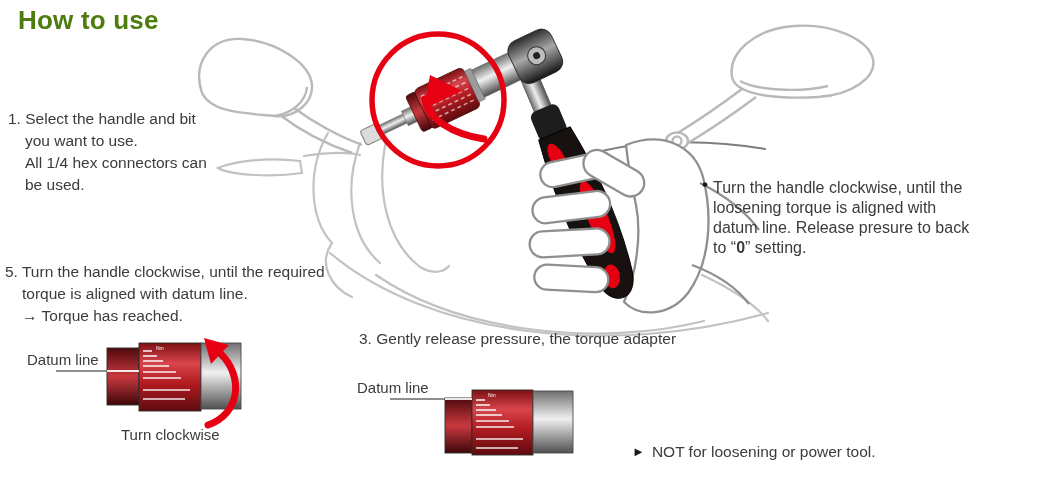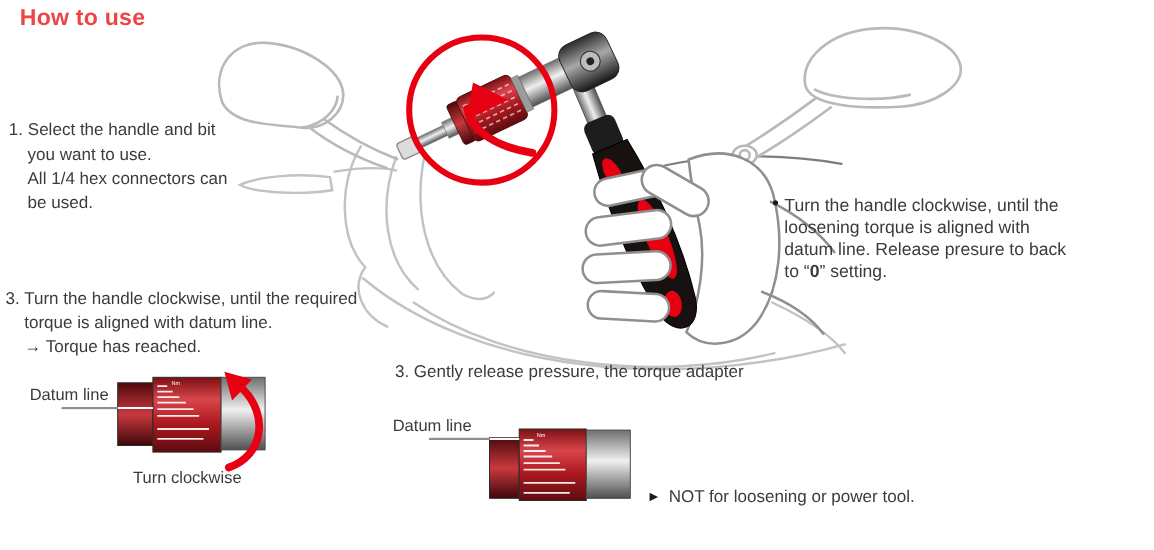--- a/index.html
+++ b/index.html
@@ -2,39 +2,39 @@
 <html><head>
 <meta charset="utf-8">
 <style>
   html,body{margin:0;padding:0;background:#fff;}
   #canvas{
     position:relative;width:1049px;height:500px;background:#ffffff;overflow:hidden;
     font-family:"Liberation Sans",sans-serif;color:#3e3a39;
   }
   .abs{position:absolute;}
   .title{
-    left:18px;top:5px;font-size:21px;font-weight:700;color:#ef4444;letter-spacing:.2px;
+    left:18px;top:5px;font-size:26px;font-weight:700;color:#4d7c0f;letter-spacing:.2px;
   }
   .txt{font-size:15.5px;line-height:22px;color:#3e3a39;white-space:nowrap;}
   .txt .ind{padding-left:17px;}
   .step1{left:8px;top:108px;}
   .step2{left:5px;top:261px;}
   .step3{left:359px;top:328px;line-height:21px;}
   .step3 .ind{padding-left:18px;}
   .callout{left:713px;top:178px;font-size:16px;line-height:20px;}
   .callout .bullet{position:absolute;left:-11px;top:-3px;font-weight:700;font-size:17px;color:#1a1a1a;}
   .callout b{font-weight:700;color:#3e3a39;}
   .small-label{font-size:15px;color:#3e3a39;white-space:nowrap;}
   .datum1{left:27px;top:351px;}
   .datum2{left:357px;top:379px;}
   .turncw{left:121px;top:426px;}
   .leader{height:2px;background:#8f8f8f;}
   .leader1{left:56px;top:370px;width:52px;}
   .leader2{left:390px;top:398px;width:55px;}
-  .warning{left:588px;top:443px;font-size:15.5px;white-space:nowrap;color:#3e3a39;}
+  .warning{left:632px;top:443px;font-size:15.5px;white-space:nowrap;color:#3e3a39;}
   .warning .marker{font-size:13px;color:#1a1a1a;margin-right:7px;vertical-align:1px;}
   svg{display:block;}
 </style>
 </head>
 <body>
 
 <div id="canvas">
 
   <div class="abs title">How to use</div>
 
@@ -147,21 +147,21 @@
   </svg>
 
   <div class="abs txt step1">
     <div>1. Select the handle and bit</div>
     <div class="ind">you want to use.</div>
     <div class="ind">All 1/4 hex connectors can</div>
     <div class="ind">be used.</div>
   </div>
 
   <div class="abs txt step2">
-    <div>3. Turn the handle clockwise, until the required</div>
+    <div>5. Turn the handle clockwise, until the required</div>
     <div class="ind">torque is aligned with datum line.</div>
     <div class="ind">→ Torque has reached.</div>
   </div>
 
   <div class="abs txt step3">
     <div>3. Gently release pressure, the torque adapter</div>
   </div>
 
   <div class="abs txt callout">
     <span class="bullet">•</span>

